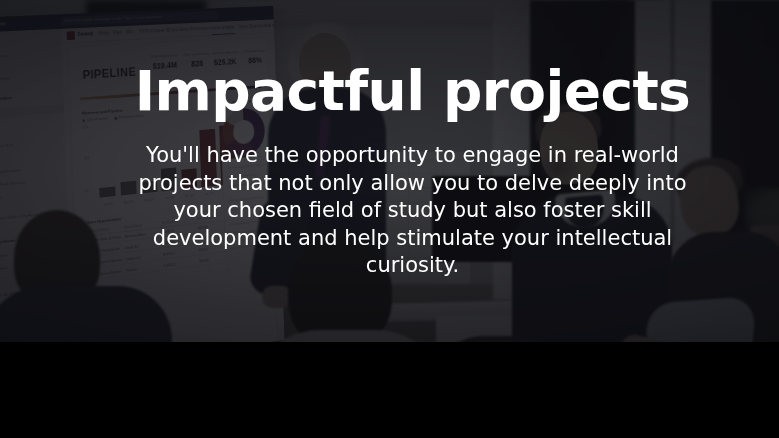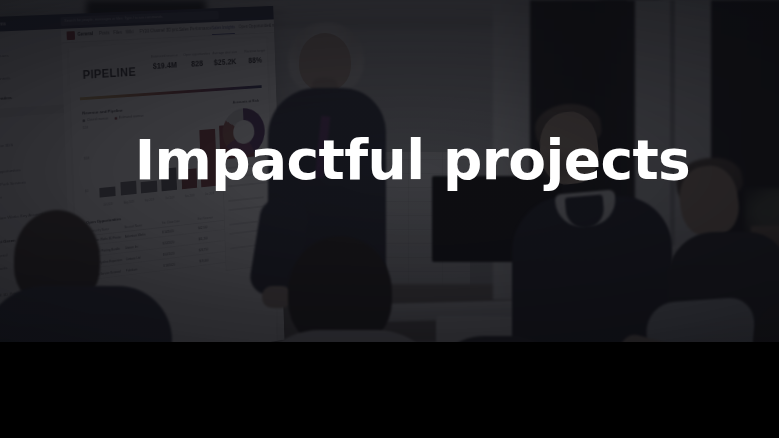--- a/index.html
+++ b/index.html
@@ -713,15 +713,16 @@
 
     <div class="person aud5-hair"></div>
     <div class="person aud5-shoulder"></div>
   </div>
 
   <div class="overlay"></div>
   <div class="overlay2"></div>
 
   <div class="content">
     <h1 class="hero-title">Impactful projects</h1>
+    <p class="hero-body">You'll have the opportunity to engage in real-world projects that not only allow you to delve deeply into your chosen field of study but also foster skill development and help stimulate your intellectual curiosity.</p>
   </div>
 
 </div>
 
 </body></html>

